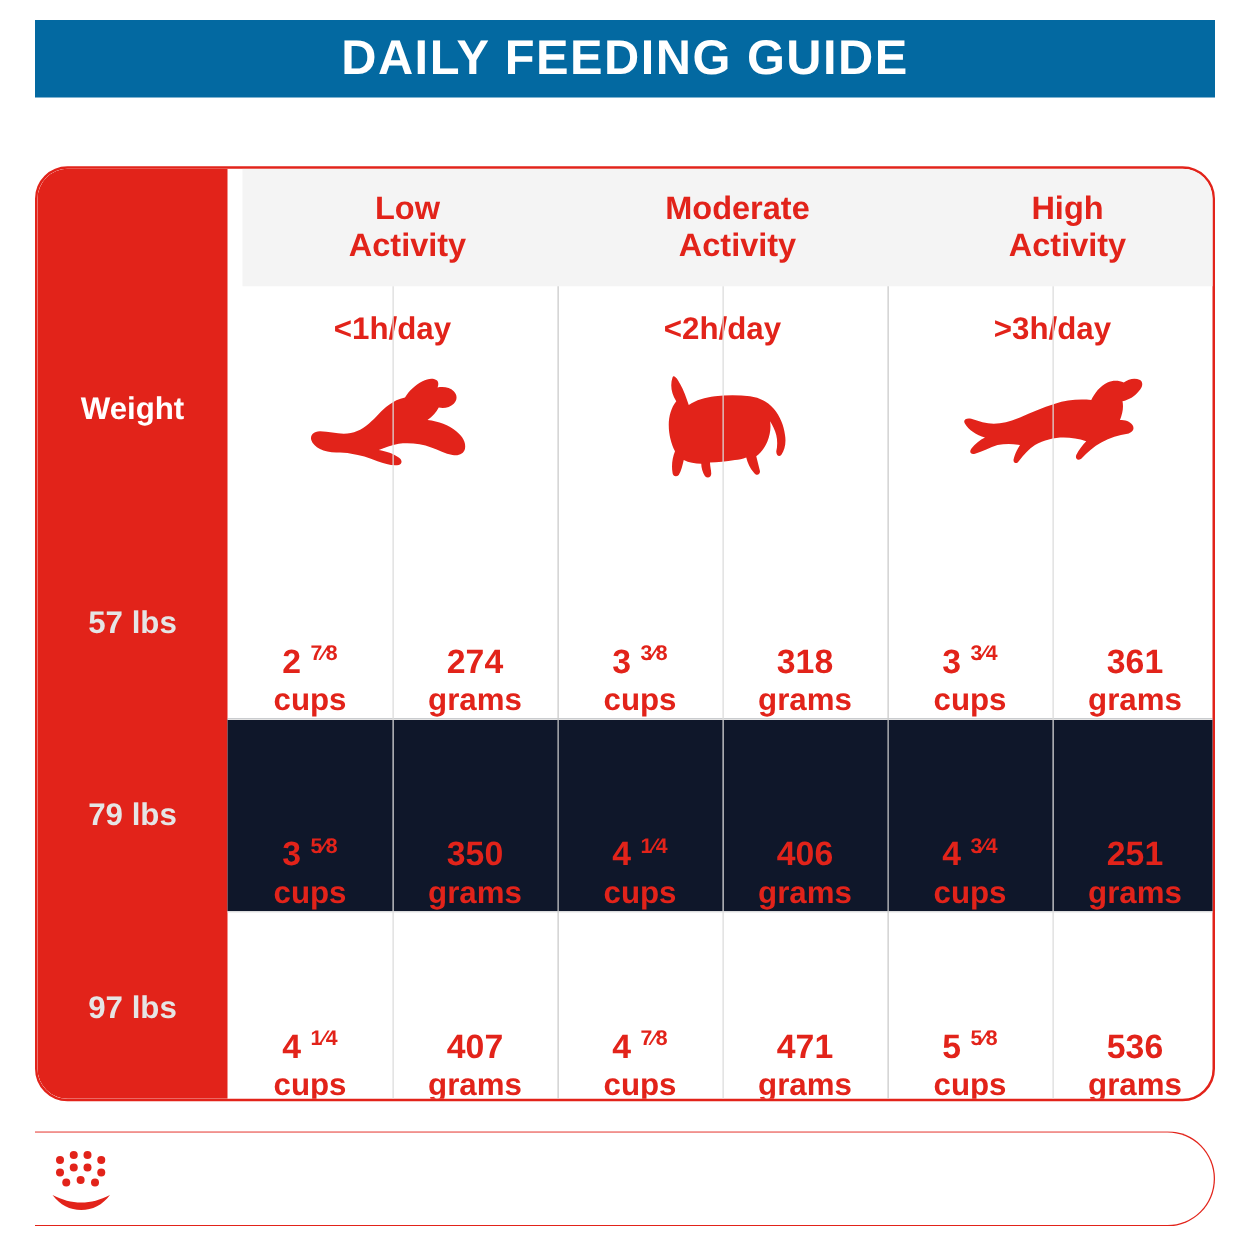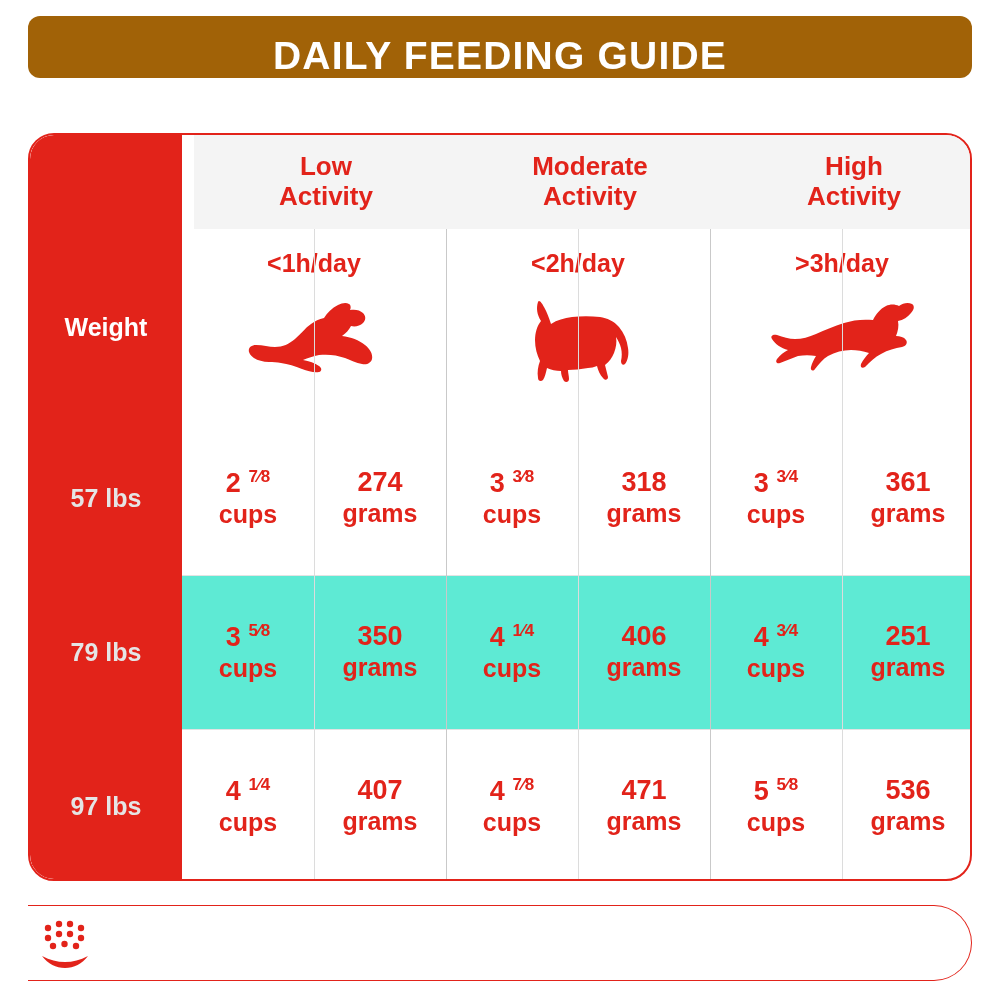--- a/index.html
+++ b/index.html
@@ -12,22 +12,22 @@
     position: relative;
     width: 1000px; height: 1000px;
     overflow: hidden;
   }
 
   
   .header-band {
     position: absolute;
     left: 28px; top: 16px;
     width: 944px; height: 62px;
-    background: #a16207;
-    display: flex; align-items: flex-end; justify-content: center; border-radius: 12px;
+    background: #0369a1;
+    display: flex; align-items: center; justify-content: center;
   }
   .header-title {
     color: #ffffff;
     font-size: 39px;
     font-weight: bold;
     letter-spacing: 1.2px;
   }
 
   
   .table-wrap {
@@ -110,30 +110,30 @@
 
   
   .data-rows {
     position: absolute; left: 0; top: 286px;
     width: 792px; height: 462px;
   }
   .data-row {
     height: 154px;
     display: flex;
   }
-  .data-row.alt { background: #5eead4; }
+  .data-row.alt { background: #0f172a; }
   .act-group {
     flex: 1 1 0;
     display: flex;
     position: relative;
   }
   .val-cell {
     flex: 1 1 0;
     display: flex; flex-direction: column;
-    align-items: center; justify-content: center;
+    align-items: center; justify-content: flex-end;
     color: #e2231a;
     font-size: 27px; font-weight: bold;
     line-height: 1.18;
     text-align: center;
   }
   .val-cell .amount sup { font-size: 17px; }
   .unit { font-size: 25px; }
 
   
   .vsep {

